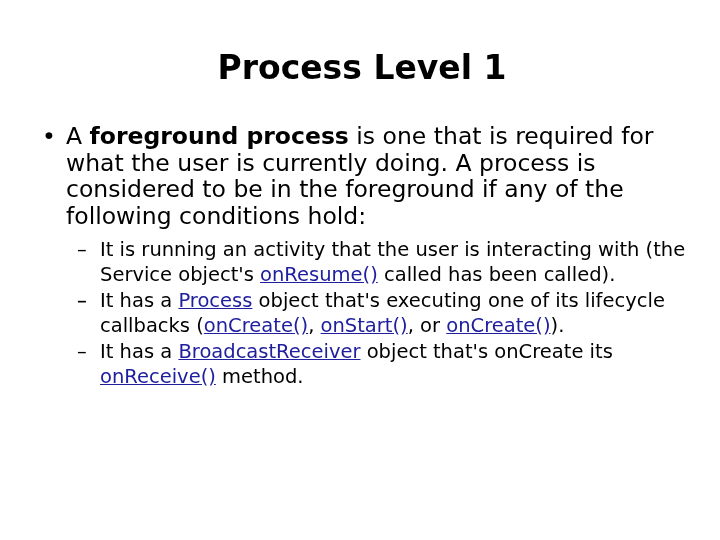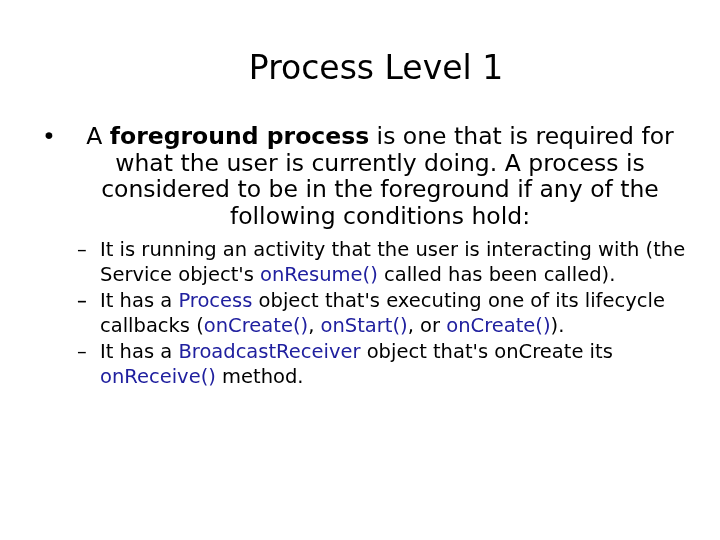--- a/index.html
+++ b/index.html
@@ -15,27 +15,27 @@
   }
   .slide {
     position: relative;
     width: 720px;
     height: 540px;
     background: #ffffff;
   }
   .slide-title {
     position: absolute;
     top: 48px;
-    left: 56px;
+    left: 42px;
     width: 640px;
     text-align: center;
     font-size: 33px;
     line-height: 40px;
     color: #000000;
-    font-weight: normal;
+    font-weight: bold;
     letter-spacing: 0px;
     white-space: nowrap;
   }
   .body-area {
     position: absolute;
     top: 123px;
     left: 34px;
     width: 660px;
   }
   
@@ -51,21 +51,20 @@
   .l1-marker {
     position: absolute;
     left: 8px;
     top: 0px;
     font-size: 23.5px;
     line-height: 26.5px;
     color: #000000;
   }
   .l1-text {
     display: block;
-    text-align: center;
   }
   .l1-text b {
     font-weight: bold;
   }
   
   .l2-list {
     margin: 0;
     padding: 0;
     margin-top: 9px;
   }
@@ -84,20 +83,21 @@
     top: 0px;
     font-size: 19.5px;
     line-height: 24.5px;
     color: #000000;
   }
   .l2-text {
     display: block;
   }
   .lnk {
     color: #20209F;
+    text-decoration: underline;
     text-underline-offset: 1px;
   }
 </style>
 </head>
 <body>
 
 <div class="slide">
 
   <div class="slide-title">Process Level 1</div>
 

